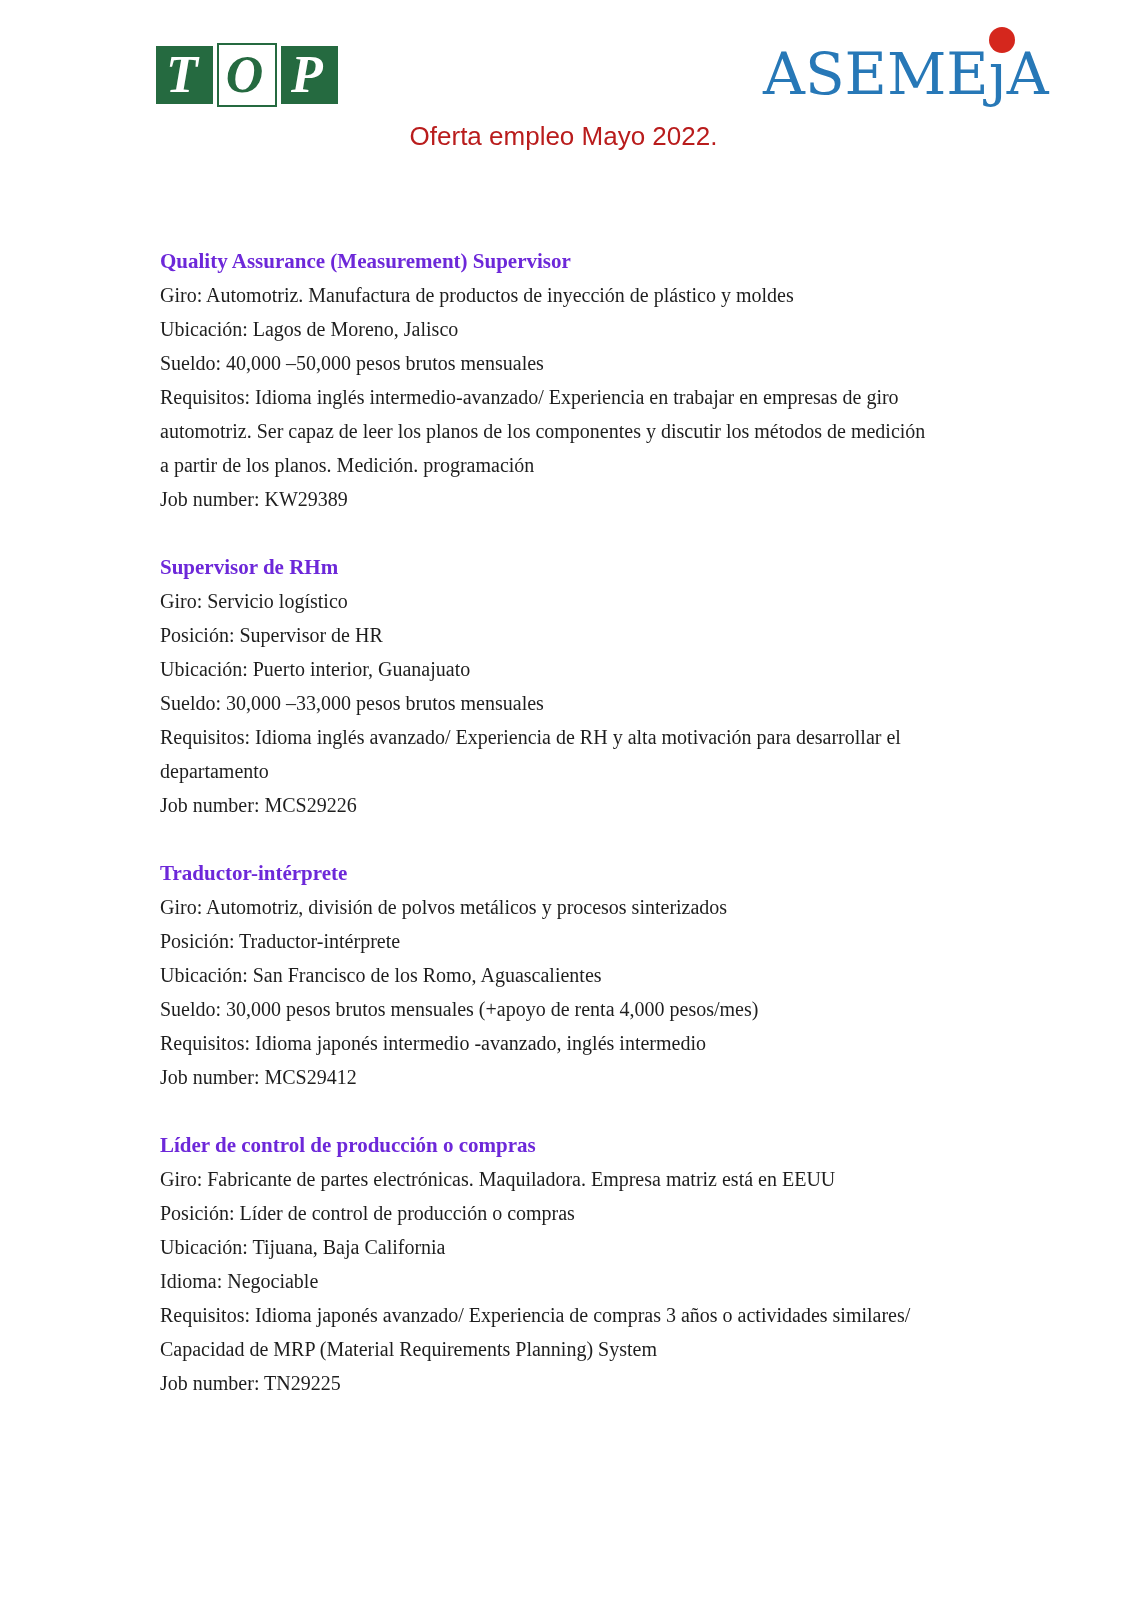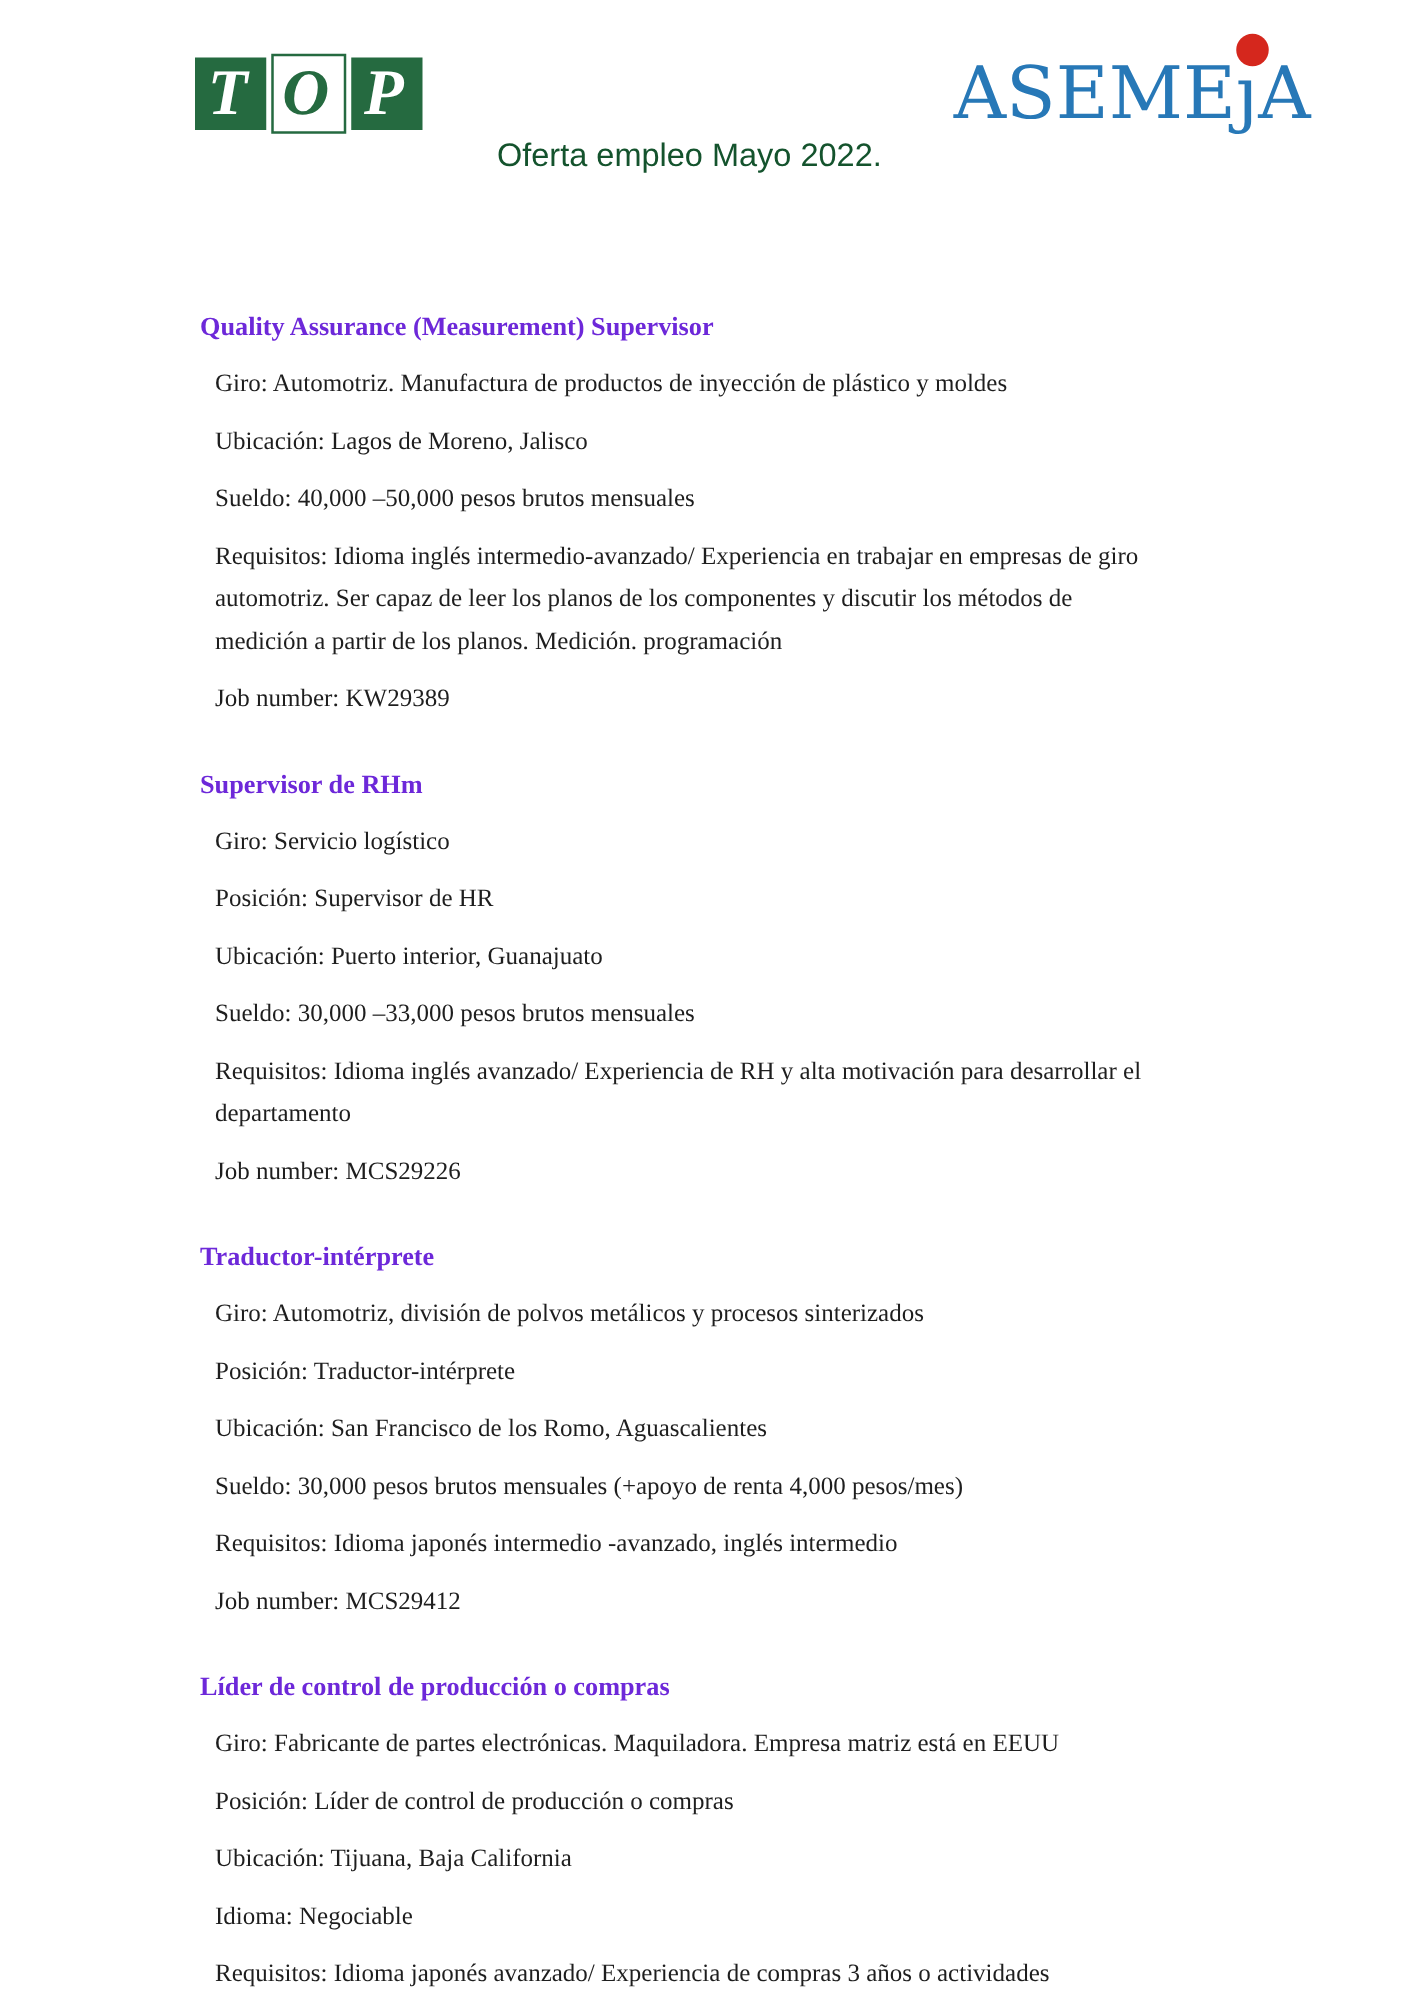--- a/index.html
+++ b/index.html
@@ -78,22 +78,22 @@
   
   .doc-title {
     position: absolute;
     top: 109px;
     left: 0;
     width: 1071px;
     text-align: center;
     font-family: "Liberation Sans", sans-serif;
     font-weight: normal;
     font-size: 26px;
-    color: #14532d;
-    margin: 0;
+    color: #b91c1c;
+    margin: 12px;
     padding-left: 16px;
   }
 
   
   main {
     position: absolute;
     left: 160px;
     top: 244px;
     width: 770px;
   }
@@ -101,21 +101,21 @@
     margin-top: 34px;
   }
   section.job h2 {
     margin: 0;
     font-size: 21px;
     font-weight: bold;
     line-height: 34px;
     color: #6d28d9;
   }
   section.job p {
-    margin: 12px;
+    margin: 0;
     font-size: 20px;
     line-height: 34px;
     color: #1e1e1e;
   }
 </style>
 </head>
 <body>
 
 <div>
 

